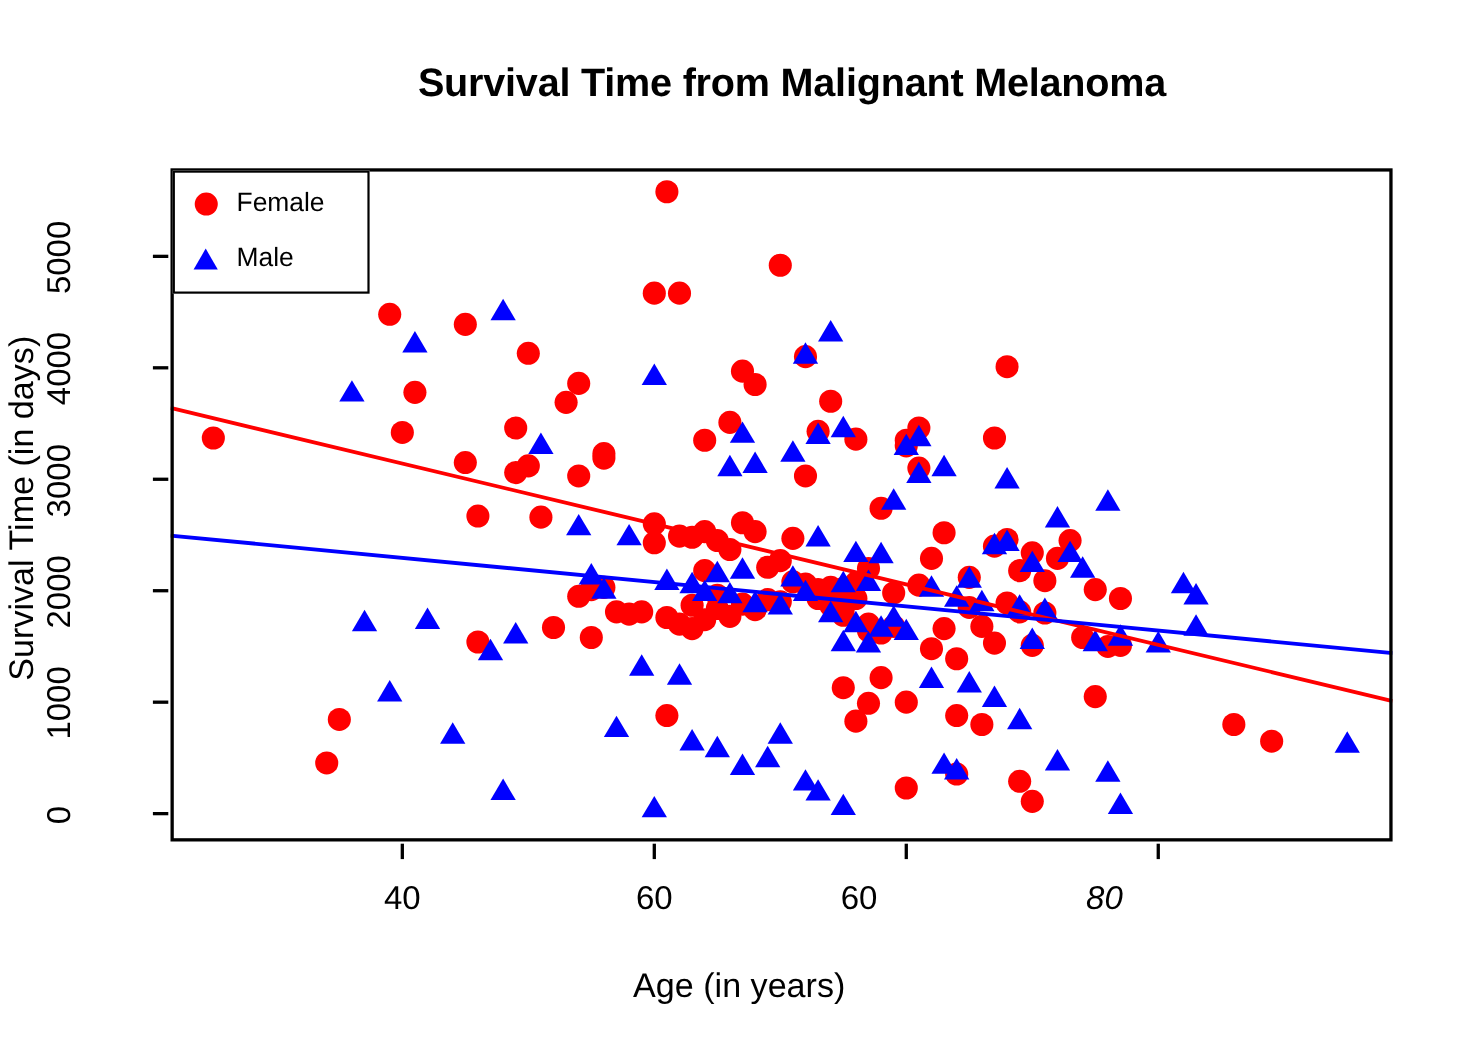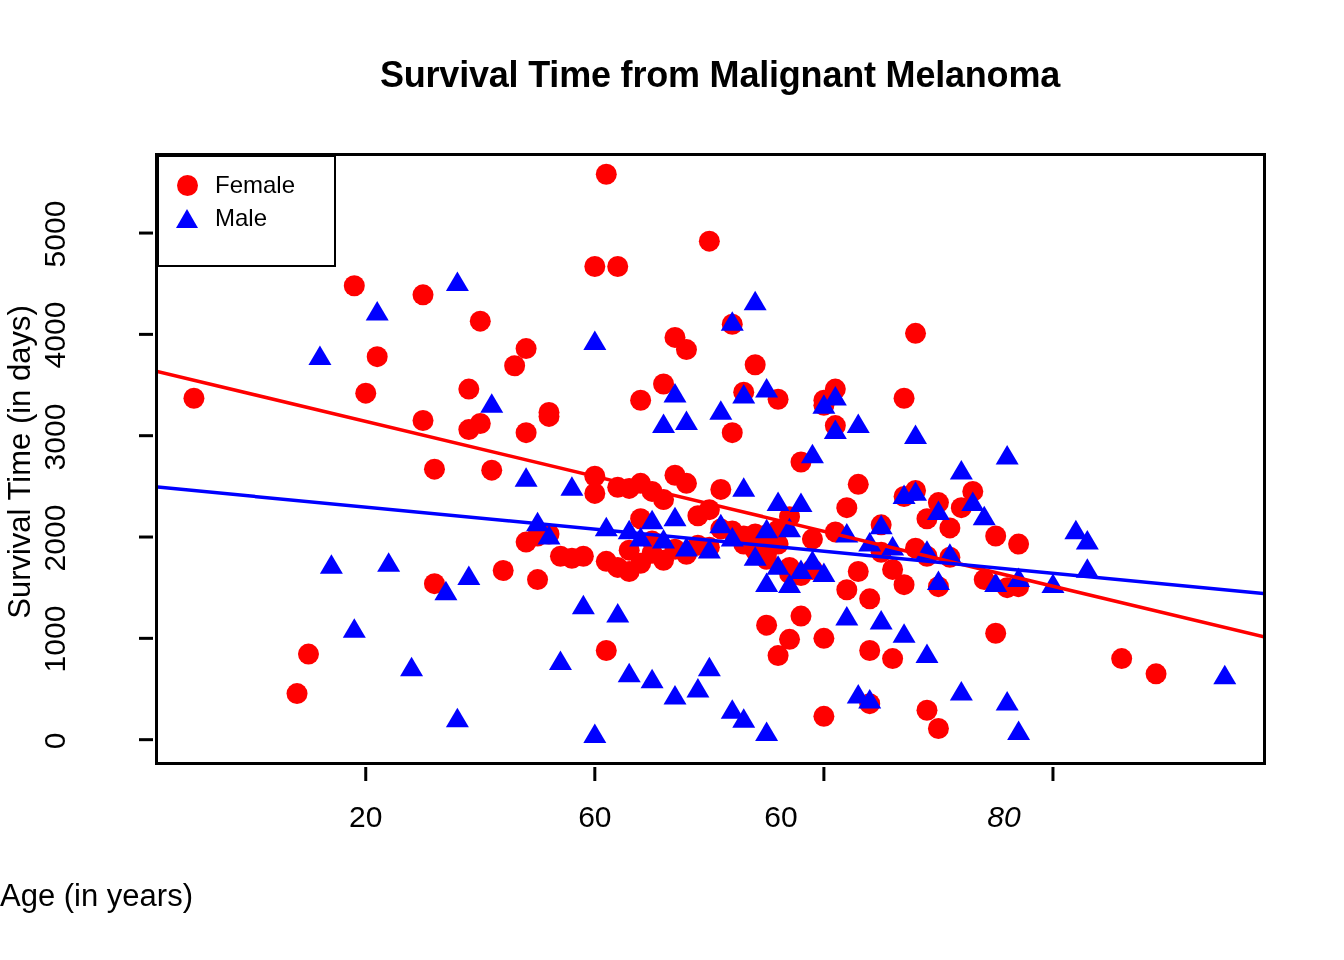--- a/index.html
+++ b/index.html
@@ -53,21 +53,21 @@
   #plot-svg {
     position: absolute;
     left: 0;
     top: 0;
   }
   #xlabel {
     position: absolute;
     left: 0;
     top: 878px;
     width: 1344px;
-    text-align: left;
+    text-align: center;
     font-size: 31px;
     white-space: nowrap;
   }
   #ylabel {
     position: absolute;
     left: -290px;
     top: 444px;
     width: 620px;
     text-align: center;
     font-size: 31px;
@@ -386,21 +386,21 @@
       <line x1="1052.962886597938" x2="1052.962886597938" y1="767" y2="781" stroke="#000000" stroke-width="3"></line>
       <line y1="739.6688741721854" y2="739.6688741721854" x1="139" x2="153" stroke="#000000" stroke-width="3"></line>
       <line y1="638.3443708609271" y2="638.3443708609271" x1="139" x2="153" stroke="#000000" stroke-width="3"></line>
       <line y1="537.0198675496689" y2="537.0198675496689" x1="139" x2="153" stroke="#000000" stroke-width="3"></line>
       <line y1="435.6953642384106" y2="435.6953642384106" x1="139" x2="153" stroke="#000000" stroke-width="3"></line>
       <line y1="334.3708609271523" y2="334.3708609271523" x1="139" x2="153" stroke="#000000" stroke-width="3"></line>
       <line y1="233.04635761589395" y2="233.04635761589395" x1="139" x2="153" stroke="#000000" stroke-width="3"></line>
     </svg>
 
   <div id="xtick-labels">
-      <div class="xtick-label" style="left: 365.746px;">20</div>
+      <div class="xtick-label" style="left: 365.746px;">40</div>
       <div class="xtick-label" style="left: 594.819px;">60</div>
       <div class="xtick-label" style="left: 781px;">60</div>
       <div class="xtick-label" style="left: 1004px; font-style: italic;">80</div>
     </div>
   <div id="ytick-labels">
       <div class="ytick-label" style="top: 723.669px; left: -5px;">0</div>
       <div class="ytick-label" style="top: 622.344px; left: -5px;">1000</div>
       <div class="ytick-label" style="top: 521.02px; left: -5px;">2000</div>
       <div class="ytick-label" style="top: 419.695px; left: -5px;">3000</div>
       <div class="ytick-label" style="top: 318.371px; left: -5px;">4000</div>
@@ -410,21 +410,21 @@
   <div id="xlabel">Age (in years)</div>
   <div id="ylabel">Survival Time (in days)</div>
 
   <div id="legend-box">
     <div class="legend-row" style="top:6px;">
       <span class="legend-key">
         <span class="dot-key" id="legend-dot" style="background: rgb(255, 0, 0);"></span>
       </span>
       <span class="legend-text">Female</span>
     </div>
-    <div class="legend-row" style="top:39px;">
+    <div class="legend-row" style="top:56px;">
       <span class="legend-key">
         <span class="tri-key" id="legend-tri" style="border-bottom: 19px solid rgb(0, 0, 255);"></span>
       </span>
       <span class="legend-text">Male</span>
     </div>
   </div>
 
 </div>
 
 </body></html>

